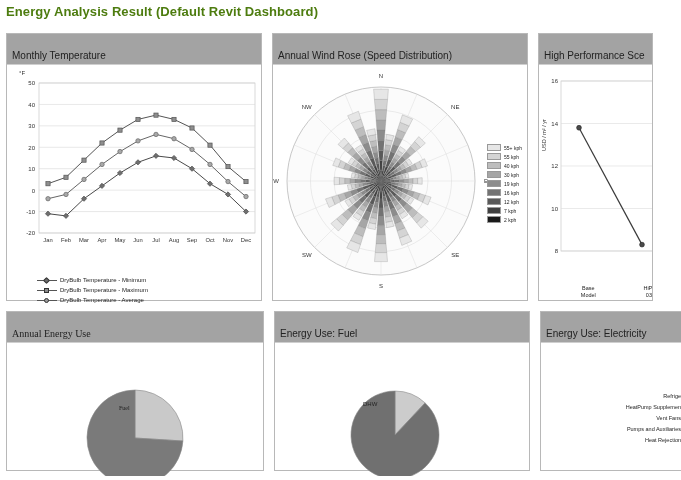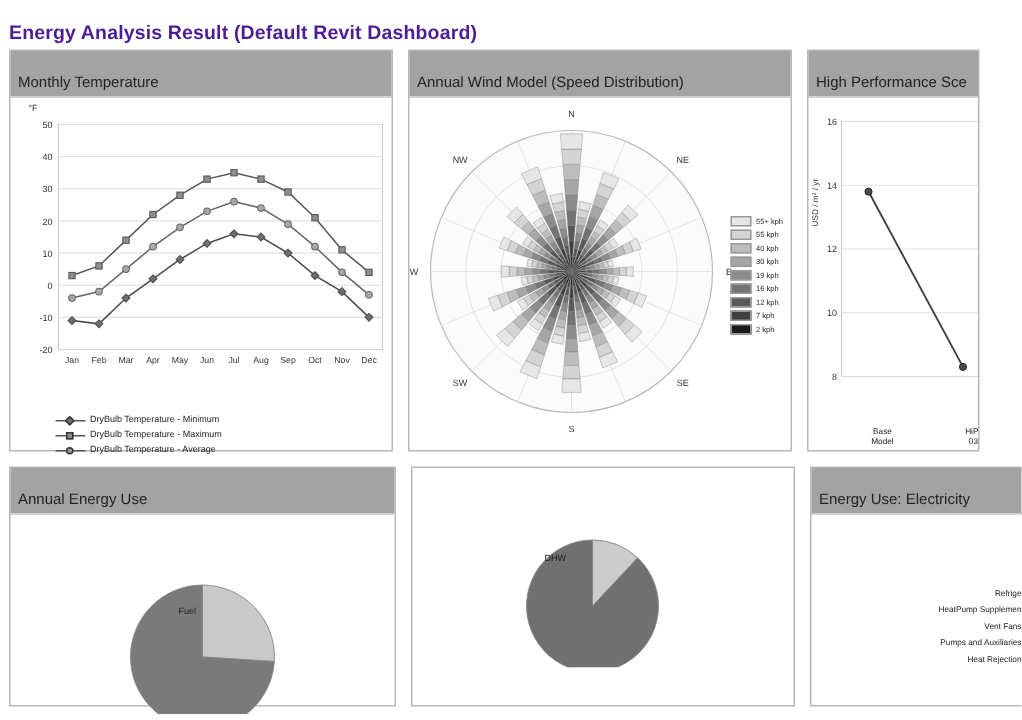--- a/index.html
+++ b/index.html
@@ -11,22 +11,22 @@
     width: 681px;
     height: 480px;
     font-family: "Liberation Sans", sans-serif;
     color: #1a1a1a;
     overflow: hidden;
     position: relative;
   }
   .page-title {
     font-size: 13px;
     font-weight: bold;
-    color: #4c1d95;
-    padding: 14px 0 0 6px;
+    color: #4d7c0f;
+    padding: 4px 0 0 6px;
     letter-spacing: 0.1px;
   }
   .grid {
     position: absolute;
     top: 33px;
     left: 0;
     width: 681px;
   }
   .row {
     display: flex;
@@ -51,21 +51,21 @@
     white-space: nowrap;
     overflow: hidden;
   }
   .panel-body {
     position: relative;
     overflow: hidden;
   }
   .p1 { width: 256px; height: 268px; }
   .p2 { width: 256px; height: 268px; }
   .p3 { width: 115px; height: 268px; }
-  .p4 { width: 271px; height: 160px; }
+  .p4 { width: 271px; height: 160px; font-family: Liberation Serif, serif; }
   .p5 { width: 256px; height: 160px; }
   .p6 { width: 154px; height: 160px; }
 
   
   .lc-wrap { position: relative; width: 100%; height: 242px; }
   .lc-unit {
     position: absolute;
     left: 12px; top: 5px;
     font-size: 6px; color: #333;
   }
@@ -242,21 +242,21 @@
             <div class="legend-item">
               <span class="lg-mark lg-circle"></span>
               <span>DryBulb Temperature - Average</span>
             </div>
           </div>
         </div>
       </div>
     </div>
 
     <div class="panel p2">
-      <div class="panel-header">Annual Wind Model (Speed Distribution)</div>
+      <div class="panel-header">Annual Wind Rose (Speed Distribution)</div>
       <div class="panel-body">
         <div class="wr-wrap">
           <svg id="svg-rose" width="256" height="242" viewBox="0 0 256 242">
               <circle cx="108" cy="116" r="94" fill="#fbfbfb" stroke="#b9b9b9" stroke-width="0.8"></circle>
               <circle cx="108" cy="116" r="23.5" fill="none" stroke="#d9d9d9" stroke-width="0.5"></circle>
               <circle cx="108" cy="116" r="47" fill="none" stroke="#d9d9d9" stroke-width="0.5"></circle>
               <circle cx="108" cy="116" r="70.5" fill="none" stroke="#d9d9d9" stroke-width="0.5"></circle>
               <line x1="108" y1="210" x2="108" y2="22" stroke="#dcdcdc" stroke-width="0.5"></line>
               <line x1="72.02775735768157" y1="202.84467605606096" x2="143.97224264231843" y2="29.155323943939052" stroke="#dcdcdc" stroke-width="0.5"></line>
               <line x1="41.531962568464536" y1="182.4680374315355" x2="174.46803743153546" y2="49.53196256846452" stroke="#dcdcdc" stroke-width="0.5"></line>
@@ -643,20 +643,21 @@
           <div class="pie-label" style="left:112px; top:62px;">Fuel</div>
           <svg id="svg-pie1" width="256" height="133" viewBox="0 0 256 133">
               <path d="M 128 95 L 128.0 47.0 A 48 48 0 0 1 175.9 98.0 Z" fill="#c9c9c9" stroke="#888" stroke-width="0.6"></path>
               <path d="M 128 95 L 175.9 98.0 A 48 48 0 1 1 128.0 47.0 Z" fill="#7a7a7a" stroke="#888" stroke-width="0.6"></path>
             </svg>
         </div>
       </div>
     </div>
 
     <div class="panel p5">
+      <div class="panel-header">Energy Use: Fuel</div>
       <div class="panel-body">
         <div class="pie-wrap">
           <div class="pie-label" style="left:88px; top:58px;">DHW</div>
           <svg id="svg-pie2" width="256" height="133" viewBox="0 0 256 133">
               <path d="M 120 92 L 120.0 48.0 A 44 44 0 0 1 150.1 59.9 Z" fill="#cccccc" stroke="#888" stroke-width="0.6"></path>
               <path d="M 120 92 L 150.1 59.9 A 44 44 0 1 1 120.0 48.0 Z" fill="#707070" stroke="#888" stroke-width="0.6"></path>
             </svg>
         </div>
       </div>
     </div>

